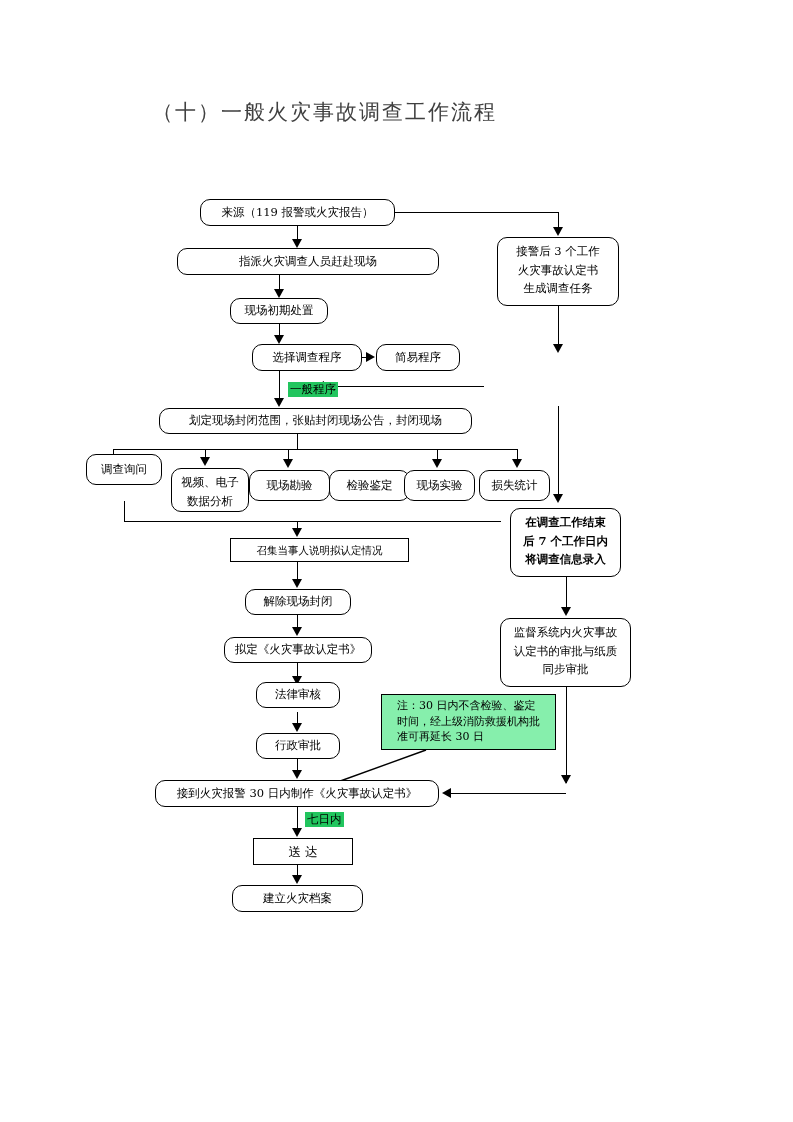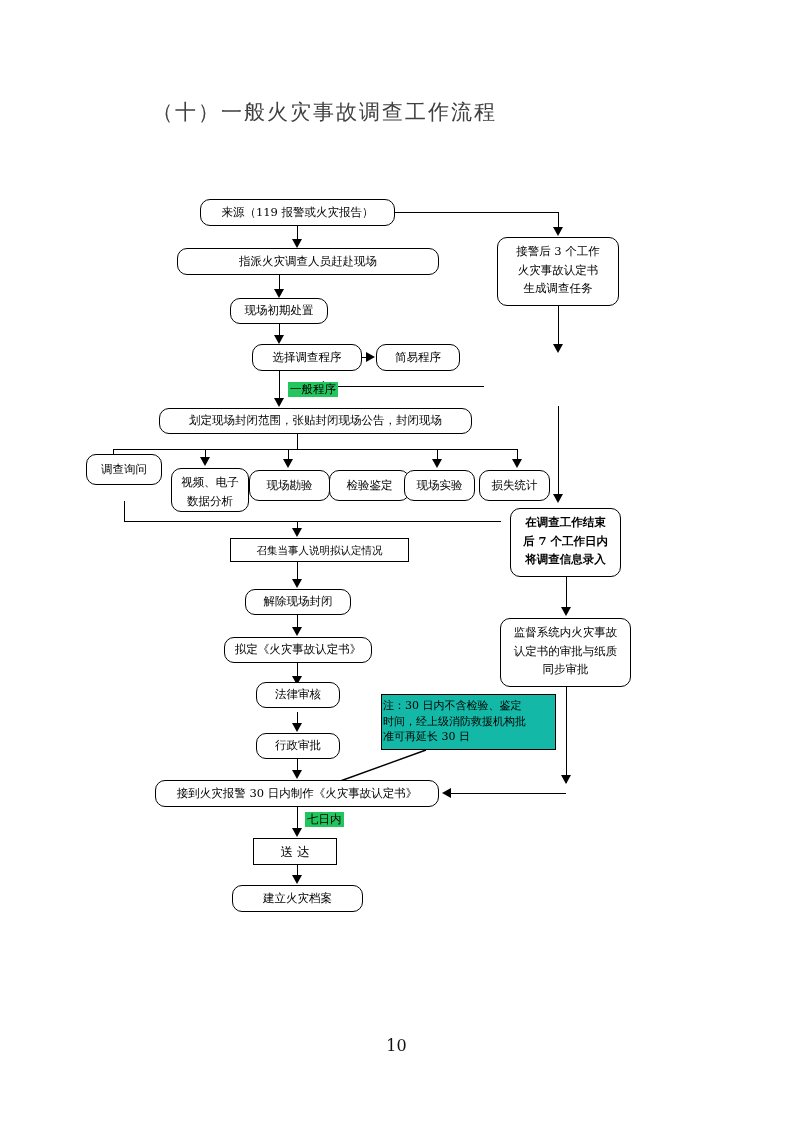--- a/index.html
+++ b/index.html
@@ -62,26 +62,26 @@
   }
   .node.multiline .ln {
     display: block;
     text-align: center;
     line-height: 1.62;
   }
   .note {
     position: absolute;
     box-sizing: border-box;
     border: 1.4px solid #000;
-    background: #14b8a6;
+    background: #86efac;
     font-family: "DejaVu Serif", "Liberation Serif", serif;
     font-size: 11px;
     line-height: 1.42;
     text-align: left;
-    padding: 3px 5px 2px 1px;
+    padding: 3px 5px 2px 15px;
     color: #000;
     z-index: 3;
   }
   .note .ln { display: block; }
   
   .h {
     position: absolute;
     height: 0;
     border-top: 1.4px solid #000;
     z-index: 1;
@@ -167,21 +167,21 @@
   <div class="node md" style="left:245px; top:589px; width:106px; height:26px;">解除现场封闭</div>
 
   <div class="node md" style="left:224px; top:637px; width:148px; height:26px;">拟定《火灾事故认定书》</div>
 
   <div class="node md" style="left:256px; top:682px; width:84px; height:26px;">法律审核</div>
 
   <div class="node md" style="left:256px; top:733px; width:84px; height:26px;font-family:Liberation Mono, monospace;">行政审批</div>
 
   <div class="node md" style="left:155px; top:780px; width:284px; height:27px;">接到火灾报警 30 日内制作《火灾事故认定书》</div>
 
-  <div class="node lg" style="left:253px; top:838px; width:84px; height:27px;">送 达</div>
+  <div class="node lg" style="left:253px; top:838px; width:100px; height:27px;">送 达</div>
 
   <div class="node md" style="left:232px; top:885px; width:131px; height:27px;">建立火灾档案</div>
 
   <div class="node md multiline" style="left:497px; top:237px; width:122px; height:69px;">
     <span class="ln">接警后 3 个工作</span>
     <span class="ln">火灾事故认定书</span>
     <span class="ln">生成调查任务</span>
   </div>
 
 
@@ -283,15 +283,14 @@
   <div class="h" style="left:450px; top:793px; width:116px;"></div>
   <div class="arrow-l" style="left:442px; top:788px;"></div>
 
   <div class="v" style="left:297px; top:807px; height:21px;"></div>
   <div class="arrow-d" style="left:292px; top:828px;"></div>
   <div class="edge-label" style="left:305px; top:812px;">七日内</div>
 
   <div class="v" style="left:297px; top:865px; height:11px;"></div>
   <div class="arrow-d" style="left:292px; top:875px;"></div>
 
-  <div id="pagenum">10</div>
 
 </div>
 
 </body></html>

